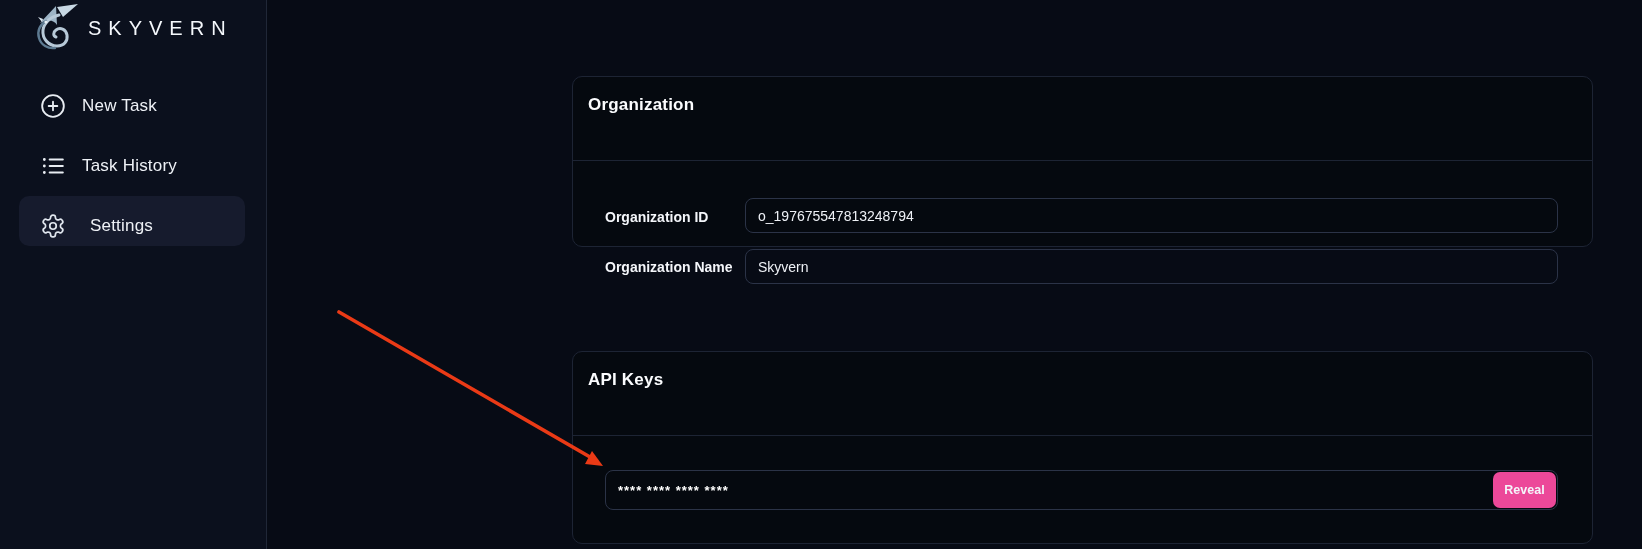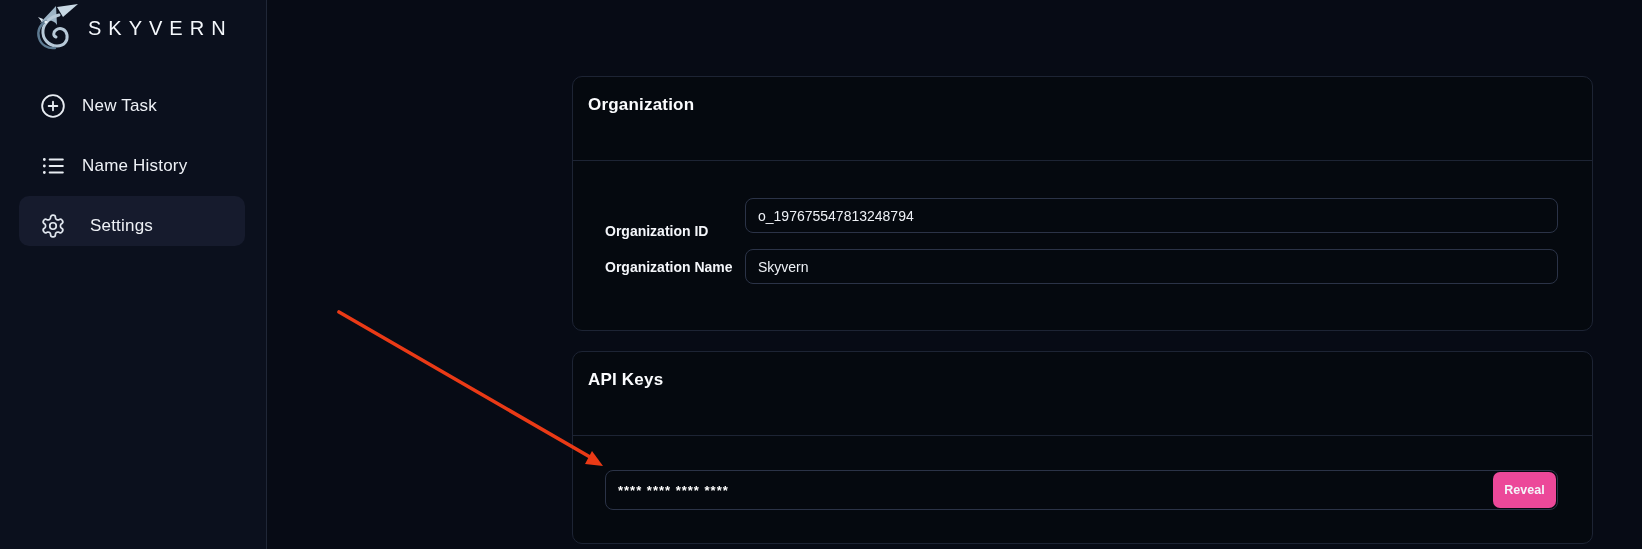--- a/index.html
+++ b/index.html
@@ -41,41 +41,41 @@
     margin-left:16px; font-size:17px; color:#eef1f6; letter-spacing:.2px;
     white-space:nowrap;
   }
 
   
   .card {
     position:absolute; left:572px; width:1021px;
     background:#05090f;
     border:1px solid #1d2434; border-radius:10px;
   }
-  .card-org  { top:76px;  height:255px; }
+  .card-org  { top:76px;  height:171px; }
   .card-api  { top:351px; height:193px; }
   .card-header {
     height:84px; border-bottom:1px solid #1d2434;
     padding:18px 16px 0 15px;
   }
   .card-title { font-size:17px; font-weight:700; color:#fbfcfe; letter-spacing:.2px; }
   .card-subtitle { margin-top:9px; font-size:14px; color:#8d98ab; }
 
   .field-label {
     position:absolute; left:32px; font-size:14px; font-weight:700; color:#f4f6fa;
     white-space:nowrap;
   }
   .text-input {
     position:absolute; left:172px; right:34px; height:35px;
     background:transparent;
     border:1px solid #2b3347; border-radius:8px;
     color:#eef1f6; font-size:14px; font-family:"Liberation Sans", sans-serif;
     padding:0 12px; outline:none; width:calc(100% - 206px);
   }
-  .label-1 { top:146px; }
+  .label-1 { top:132px; }
   .input-1 { top:121px; }
   .label-2 { top:182px; }
   .input-2 { top:172px; }
 
   .apikey-wrap {
     position:absolute; left:32px; right:34px; top:118px; height:40px;
   }
   .apikey-input {
     position:absolute; inset:0; width:100%; height:100%;
     background:transparent;
@@ -124,21 +124,21 @@
         <path d="M8 12h8M12 8v8"></path>
     </svg>
     <span class="nav-label">New Task</span>
   </div>
 
   <div class="nav-item" style="top:153px;">
     <svg class="nav-icon" viewBox="0 0 24 24" fill="none" stroke="#e8ecf2" stroke-width="2" stroke-linecap="round">
       <path d="M9 6h12M9 12h12M9 18h12"></path>
       <path d="M4 6h.01M4 12h.01M4 18h.01" stroke-width="2.6"></path>
     </svg>
-    <span class="nav-label">Name History</span>
+    <span class="nav-label">Task History</span>
   </div>
 
   <div class="nav-item" style="top:213px;gap:8px;">
     <svg class="nav-icon" viewBox="0 0 24 24" fill="none" stroke="#e0e6ee" stroke-width="1.6" stroke-linecap="round" stroke-linejoin="round">
       <path d="M12.22 2h-.44a2 2 0 0 0-2 2v.18a2 2 0 0 1-1 1.73l-.43.25a2 2 0 0 1-2 0l-.15-.08a2 2 0 0 0-2.73.73l-.22.38a2 2 0 0 0 .73 2.73l.15.1a2 2 0 0 1 1 1.72v.51a2 2 0 0 1-1 1.74l-.15.09a2 2 0 0 0-.73 2.73l.22.38a2 2 0 0 0 2.73.73l.15-.08a2 2 0 0 1 2 0l.43.25a2 2 0 0 1 1 1.73V20a2 2 0 0 0 2 2h.44a2 2 0 0 0 2-2v-.18a2 2 0 0 1 1-1.73l.43-.25a2 2 0 0 1 2 0l.15.08a2 2 0 0 0 2.73-.73l.22-.39a2 2 0 0 0-.73-2.73l-.15-.08a2 2 0 0 1-1-1.74v-.5a2 2 0 0 1 1-1.74l.15-.09a2 2 0 0 0 .73-2.73l-.22-.38a2 2 0 0 0-2.73-.73l-.15.08a2 2 0 0 1-2 0l-.43-.25a2 2 0 0 1-1-1.73V4a2 2 0 0 0-2-2z"></path>
       <circle cx="12" cy="12" r="3"></circle>
     </svg>
     <span class="nav-label">Settings</span>
   </div>
 </div>

